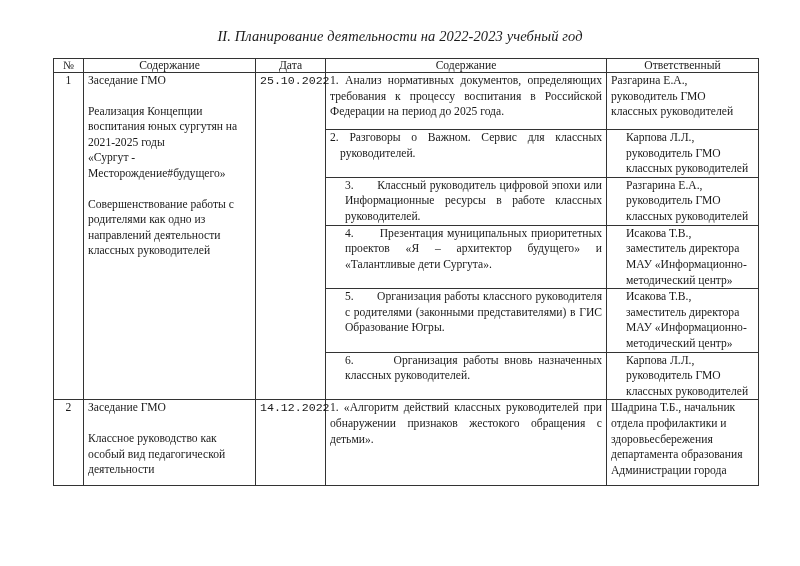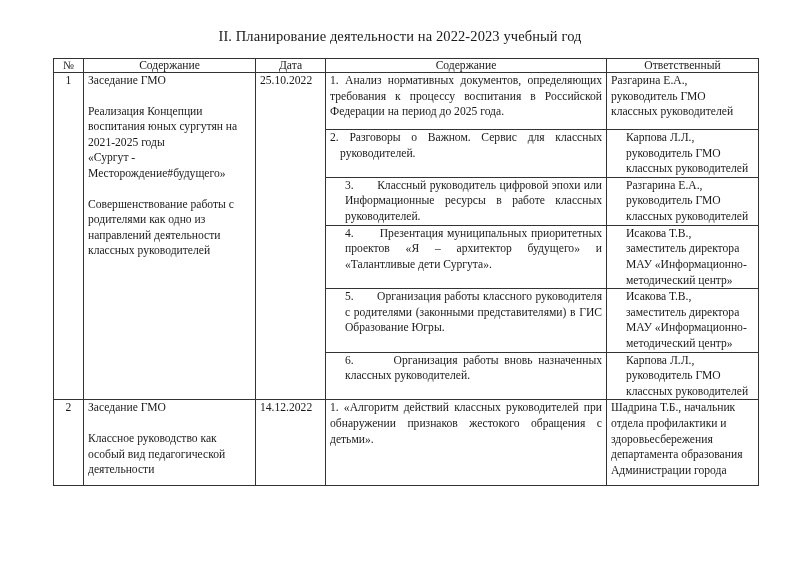--- a/index.html
+++ b/index.html
@@ -3,36 +3,36 @@
   <meta charset="utf-8">
   <style>
     html, body { margin: 0; padding: 0; background: #ffffff; }
     body {
       width: 800px; height: 566px; position: relative; overflow: hidden;
       font-family: "Liberation Serif", "DejaVu Serif", serif;
       color: #1a1a1a;
     }
     .title {
       position: absolute; left: 0; top: 28px; width: 800px;
-      text-align: center; font-size: 14.5px; letter-spacing: 0.1px;
+      text-align: center; font-size: 14.5px; letter-spacing: 0.1px; font-style: italic;
     }
     .tbl {
       position: absolute; left: 53px; top: 58px; width: 705px;
       border-collapse: collapse; table-layout: fixed;
       font-size: 11.6px; line-height: 15.6px;
     }
     .tbl td, .tbl th {
       border: 1.3px solid #333;
       vertical-align: top;
       padding: 0 4px;
       font-weight: normal;
     }
     .tbl th { text-align: center; padding: 0 3px; height: 13px; line-height: 13px; }
     .c-num { text-align: center; }
-    .c-date { text-align: left; }
+    .c-date { text-align: left; font-family: Liberation Mono, monospace; }
     .just { text-align: justify; text-align-last: left; margin-top: 13px; }
     .hang { padding-left: 14px !important; text-indent: -10px; }
     .gap { height: 15px; }
     .sub td { height: auto; padding-left: 19px; }
   </style>
 </head>
 <body>
 
 <div class="title">II. Планирование деятельности на 2022-2023 учебный год</div>
 

